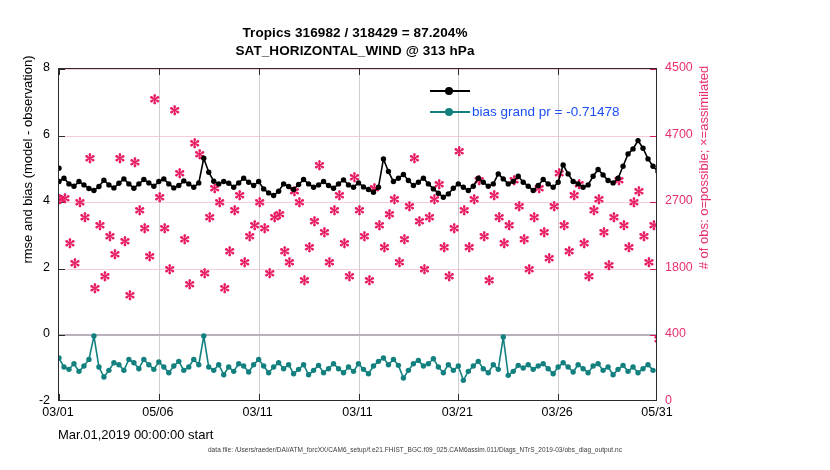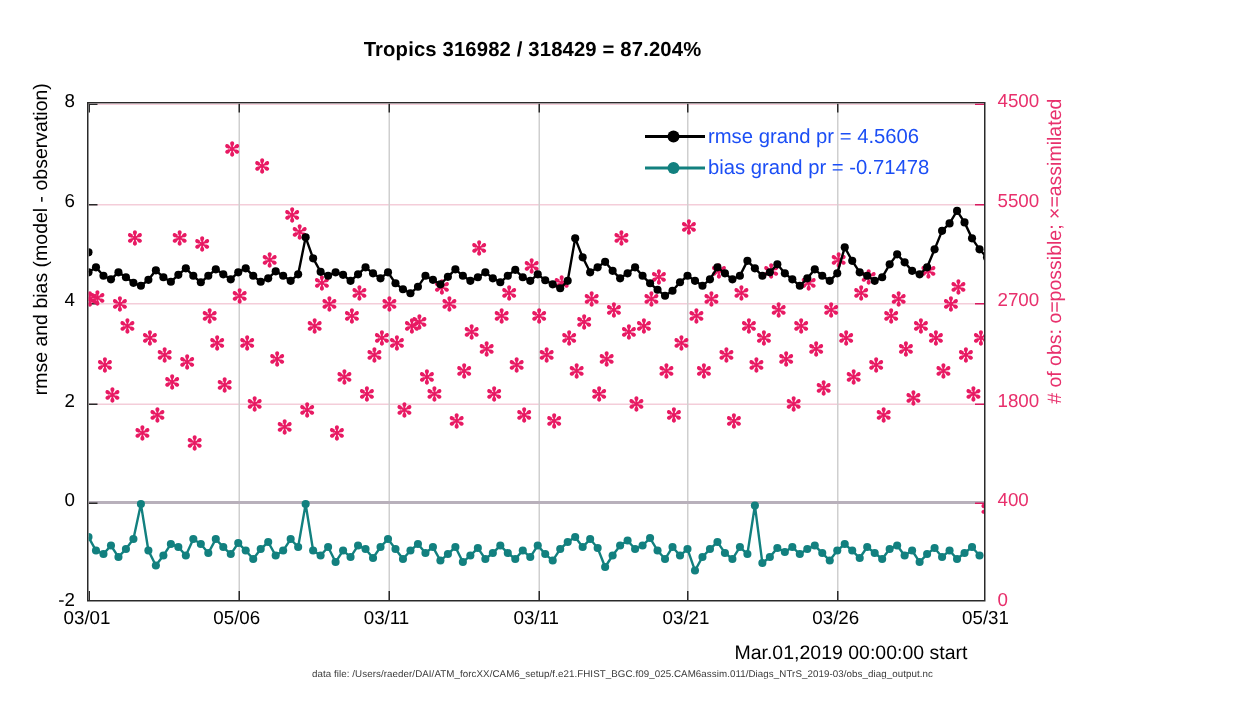--- a/index.html
+++ b/index.html
@@ -135,24 +135,24 @@
     text-align: center;
     transform: rotate(-90deg);
     transform-origin: 50% 50%;
     margin-left: -165px;
     color: #e8306c;
     font-size: 13px;
     white-space: nowrap;
   }
   #x-axis-title {
     position: absolute;
-    left: 46px;
+    left: 58px;
     top: 427px;
     width: 599px;
-    text-align: right;
+    text-align: left;
     color: #000000;
     font-size: 13px;
   }
   #footer-note {
     position: absolute;
     left: 0;
     top: 446px;
     width: 830px;
     text-align: center;
     color: #3a3a3a;
@@ -220,20 +220,21 @@
   svg.series-svg {
     position: absolute;
     left: 0; top: 0;
   }
 </style>
 </head>
 <body>
 
 <div id="title-block">
   <span id="title-line1">Tropics 316982 / 318429 = 87.204%</span>
+  <span id="title-line2">SAT_HORIZONTAL_WIND @ 313 hPa</span>
 </div>
 
 <div id="plot-area">
   <div id="plot-inner">
       <div class="gridline-h-right" style="top: 266.4px;"></div>
       <div class="gridline-h-right" style="top: 199.8px;"></div>
       <div class="gridline-h-right" style="top: 133.2px;"></div>
       <div class="gridline-h-right" style="top: 66.6px;"></div>
       <div class="gridline-h-right" style="top: 0px;"></div>
       <div class="gridline-v" style="left: 100px;"></div>
@@ -759,42 +760,41 @@
 <div id="y-axis-title-right"># of obs: o=possible; ×=assimilated</div>
 <div id="x-axis-title">Mar.01,2019 00:00:00 start</div>
 <div id="footer-note">data file: /Users/raeder/DAI/ATM_forcXX/CAM6_setup/f.e21.FHIST_BGC.f09_025.CAM6assim.011/Diags_NTrS_2019-03/obs_diag_output.nc</div>
 
 <div id="legend">
   <div class="legend-row">
     <span class="legend-sample">
       <span class="lseg" style="background:#000000"></span>
       <span class="ldot" style="background:#000000"></span>
     </span>
-    <span class="legend-label">rmse grand pr = 4.5606</span>
   </div>
   <div class="legend-row">
     <span class="legend-sample">
       <span class="lseg" style="background:#12807f"></span>
       <span class="ldot" style="background:#12807f"></span>
     </span>
     <span class="legend-label">bias grand pr = -0.71478</span>
   </div>
 </div>
 
 <div class="ylabel-left-text" style="left: 10px; top: 393px;">-2</div>
 <div class="ylabel-left-text" style="left: 10px; top: 326.4px;">0</div>
 <div class="ylabel-left-text" style="left: 10px; top: 259.8px;">2</div>
 <div class="ylabel-left-text" style="left: 10px; top: 193.2px;">4</div>
 <div class="ylabel-left-text" style="left: 10px; top: 126.6px;">6</div>
 <div class="ylabel-left-text" style="left: 10px; top: 60px;">8</div>
 <div class="ylabel-right-text" style="left: 665px; top: 393px;">0</div>
 <div class="ylabel-right-text" style="left: 665px; top: 326.4px;">400</div>
 <div class="ylabel-right-text" style="left: 665px; top: 259.8px;">1800</div>
 <div class="ylabel-right-text" style="left: 665px; top: 193.2px;">2700</div>
-<div class="ylabel-right-text" style="left: 665px; top: 126.6px;">5500</div>
+<div class="ylabel-right-text" style="left: 665px; top: 126.6px;">4700</div>
 <div class="ylabel-right-text" style="left: 665px; top: 60px;">4500</div>
 <div class="xlabel-text" style="left: 23px;">03/01</div>
 <div class="xlabel-text" style="left: 122.833px;">05/06</div>
 <div class="xlabel-text" style="left: 222.667px;">03/11</div>
 <div class="xlabel-text" style="left: 322.5px;">03/11</div>
 <div class="xlabel-text" style="left: 422.333px;">03/21</div>
 <div class="xlabel-text" style="left: 522.167px;">03/26</div>
 <div class="xlabel-text" style="left: 622px;">05/31</div>
 
 </body></html>

